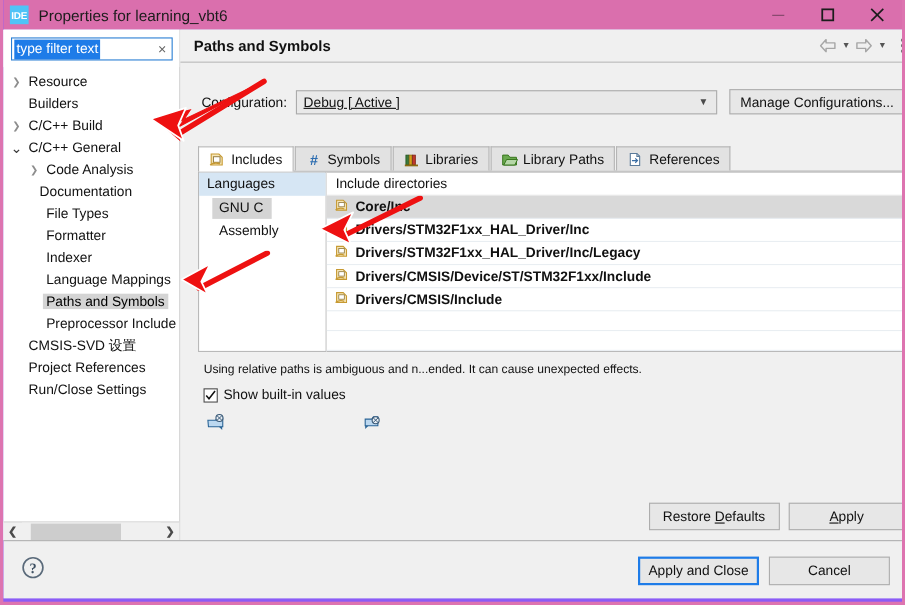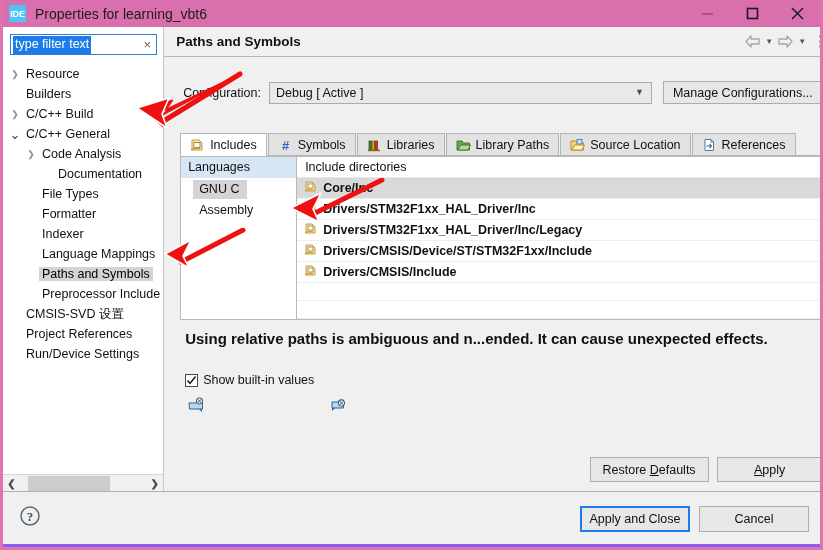--- a/index.html
+++ b/index.html
@@ -193,20 +193,21 @@
   }
   .config-label { font-size: 12.5px; color: #111; margin-right: 8px; }
   .combo {
     width: 383px; height: 22px;
     border: 1px solid #ababab;
     background: #e9e9e9;
     display: flex; align-items: center;
     position: relative;
     font-size: 12.5px; color: #111;
     padding-left: 6px;
+    text-decoration: underline;
   }
   .combo .caret {
     position: absolute; right: 7px; top: 4px;
     color: #4a4a4a; font-size: 9px;
   }
   .btn {
     border: 1px solid #adadad;
     background: #e7e7e7;
     font-size: 12.5px;
     color: #111;
@@ -301,24 +302,23 @@
     font-weight: bold;
     color: #111;
     border-bottom: 1px solid #e9eef2;
     white-space: nowrap;
   }
   .dir-row.selected { background: #d9d9d9; }
   .dir-row svg { margin-right: 5px; flex: none; }
   .dir-fill { flex: 1; border-bottom: 1px solid #e9eef2; height: 21px; }
 
   .note {
-    font-size: 15px;
-    color: #111;
-    margin: 10px 0 16px 10px;
-    font-weight: bold;
+    font-size: 11px;
+    color: #111;
+    margin: 10px 0 0 10px;
   }
   .chk-row {
     display: flex; align-items: center;
     margin: 10px 0 0 10px;
     font-size: 12.5px;
     color: #111;
   }
   .chkbox {
     width: 13px; height: 13px;
     border: 1px solid #4a4a4a;
@@ -417,21 +417,21 @@
             <span class="tlabel">C/C++ Build</span>
           </div>
           <div class="tree-item" style="padding-left: 4px;">
             <span class="twisty" style="font-size: 13px; color: rgb(58, 58, 58);">⌄</span>
             <span class="tlabel">C/C++ General</span>
           </div>
           <div class="tree-item" style="padding-left: 20px;">
             <span class="twisty">❯</span>
             <span class="tlabel">Code Analysis</span>
           </div>
-          <div class="tree-item" style="padding-left: 36px;">
+          <div class="tree-item" style="padding-left: 14px;">
             <span class="twisty"></span>
             <span class="tlabel">Documentation</span>
           </div>
           <div class="tree-item" style="padding-left: 20px;">
             <span class="twisty"></span>
             <span class="tlabel">File Types</span>
           </div>
           <div class="tree-item" style="padding-left: 20px;">
             <span class="twisty"></span>
             <span class="tlabel">Formatter</span>
@@ -455,21 +455,21 @@
           <div class="tree-item" style="padding-left: 4px;">
             <span class="twisty"></span>
             <span class="tlabel">CMSIS-SVD 设置</span>
           </div>
           <div class="tree-item" style="padding-left: 4px;">
             <span class="twisty"></span>
             <span class="tlabel">Project References</span>
           </div>
           <div class="tree-item" style="padding-left: 4px;">
             <span class="twisty"></span>
-            <span class="tlabel">Run/Device Settings</span>
+            <span class="tlabel">Run/Close Settings</span>
           </div>
         </div>
       <div class="hscroll">
         <div class="hs-arrow">❮</div>
         <div class="hs-track">
           <div class="hs-thumb"></div>
         </div>
         <div class="hs-arrow">❯</div>
       </div>
     </div>
@@ -540,30 +540,20 @@
               <span>Libraries</span>
             </div>
             <div class="tab">
               <span>
                 <svg xmlns="http://www.w3.org/2000/svg" width="15" height="14" viewBox="0 0 15 14">
                   <path d="M1 3 h5 l1.5 2 h6 v7 h-12.5 z" fill="#6aa84f" stroke="#38761d" stroke-width="0.9"></path>
                   <path d="M2 12 l2.5 -5 h10 l-2.5 5 z" fill="#b6d7a8" stroke="#38761d" stroke-width="0.9"></path>
                 </svg>
               </span>
               <span>Library Paths</span>
-            </div>
-            <div class="tab">
-              <span>
-                <svg xmlns="http://www.w3.org/2000/svg" width="15" height="14" viewBox="0 0 15 14">
-                  <path d="M1 3 h5 l1.5 2 h6 v7 h-12.5 z" fill="#f3d488" stroke="#b8860b" stroke-width="0.9"></path>
-                  <rect x="7" y="1.5" width="5" height="4.5" fill="#cfe2f3" stroke="#3a6ea5" stroke-width="0.8"></rect>
-                  <path d="M2 12 l2.5 -5 h10 l-2.5 5 z" fill="#fdf0c8" stroke="#b8860b" stroke-width="0.9"></path>
-                </svg>
-              </span>
-              <span>Source Location</span>
             </div>
             <div class="tab">
               <span>
                 <svg xmlns="http://www.w3.org/2000/svg" width="15" height="14" viewBox="0 0 15 14">
                   <path d="M3 1.5 h6 l2.5 2.5 v8.5 h-8.5 z" fill="#ffffff" stroke="#5a7a9a" stroke-width="1"></path>
                   <path d="M9 1.5 v2.7 h2.5" fill="none" stroke="#5a7a9a" stroke-width="1"></path>
                   <path d="M4.5 8 h5 M7.5 6 l2 2 l-2 2" fill="none" stroke="#3a6ea5" stroke-width="1.1"></path>
                 </svg>
               </span>
               <span>References</span>

